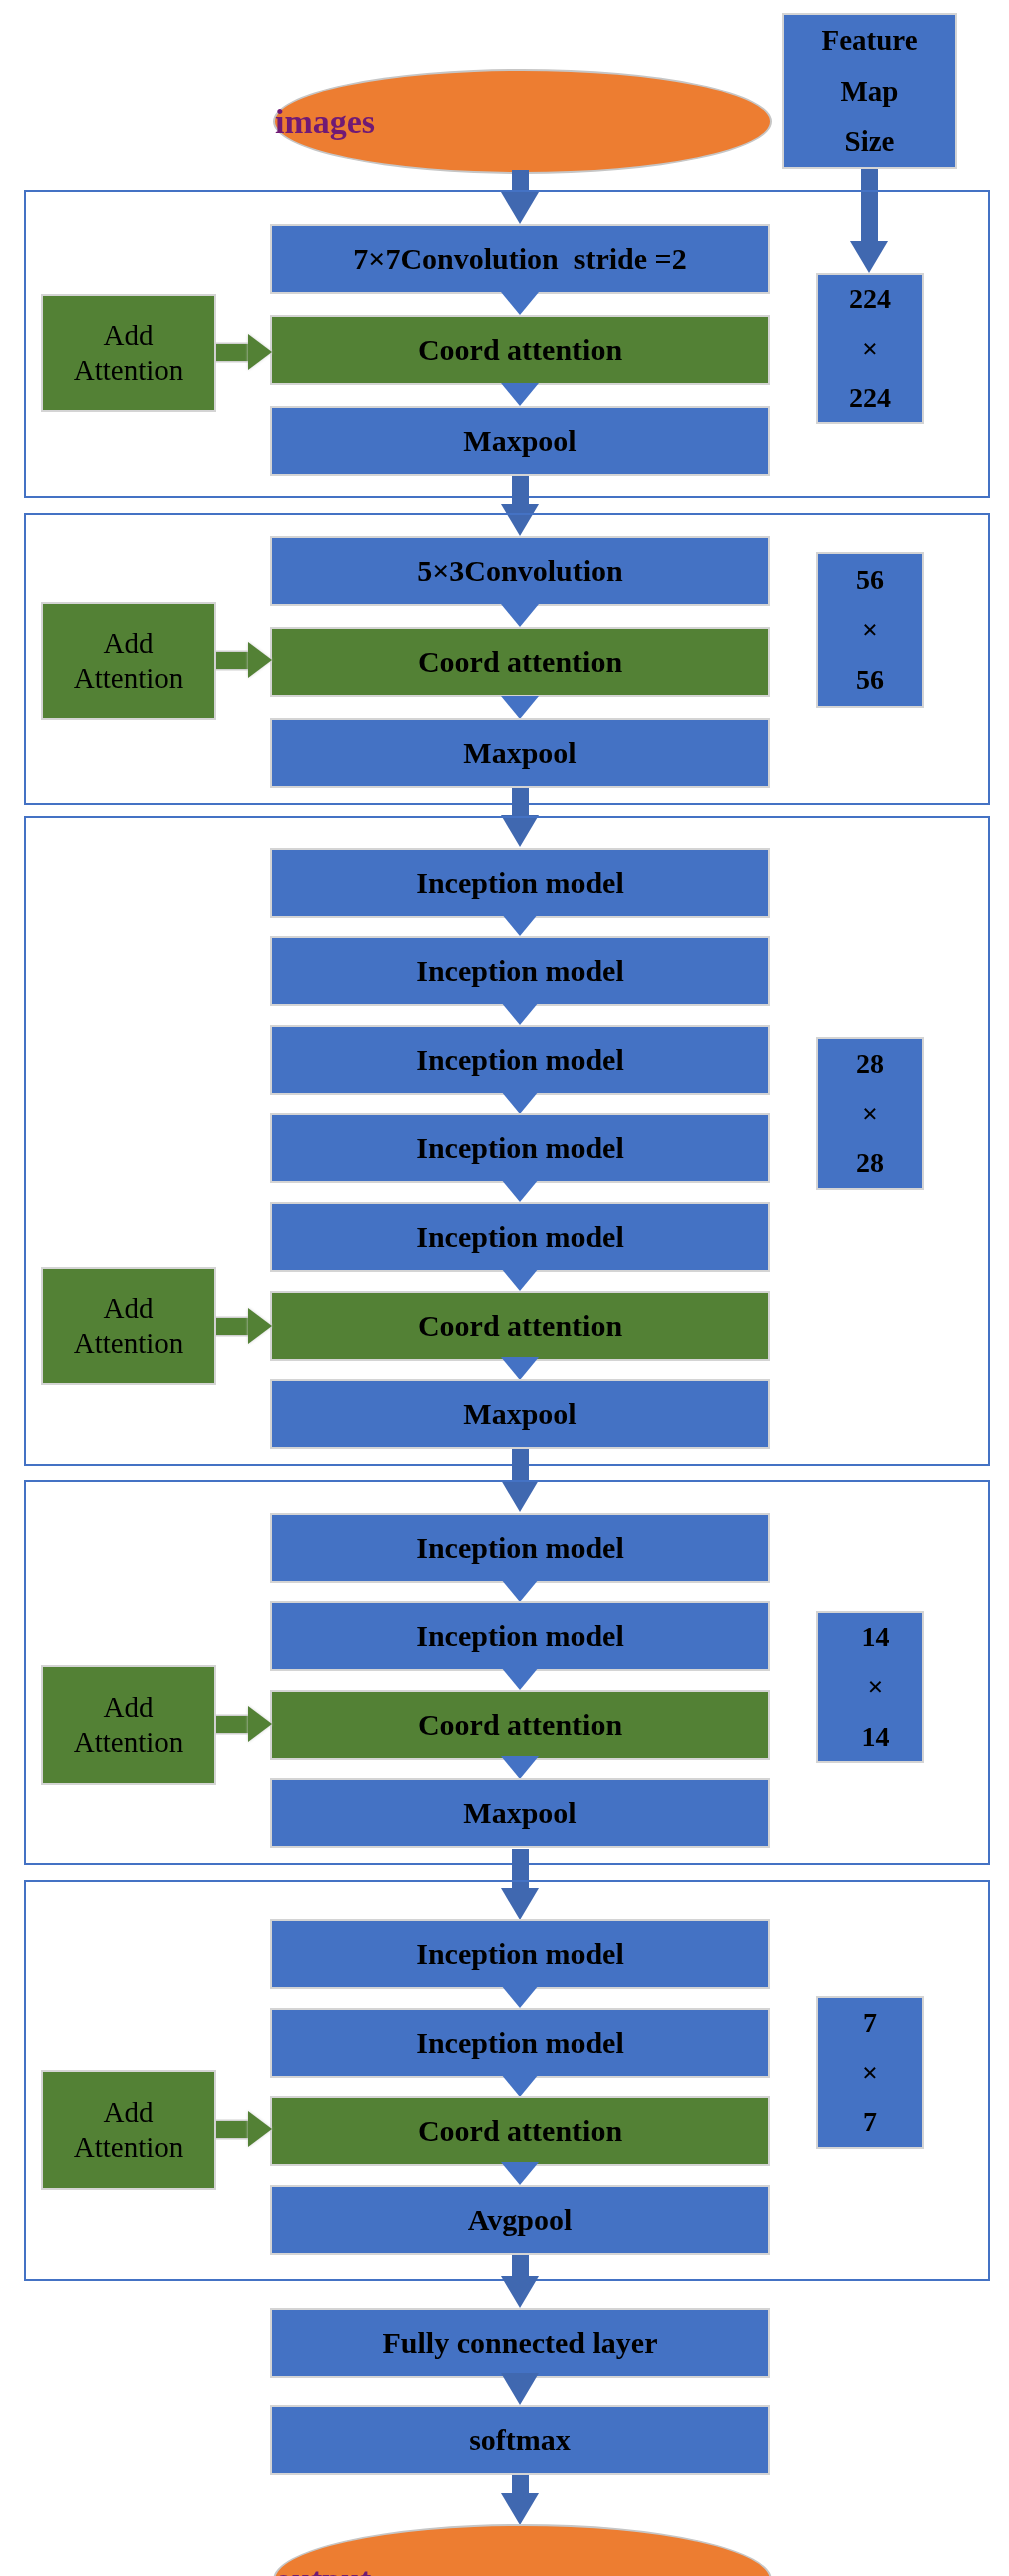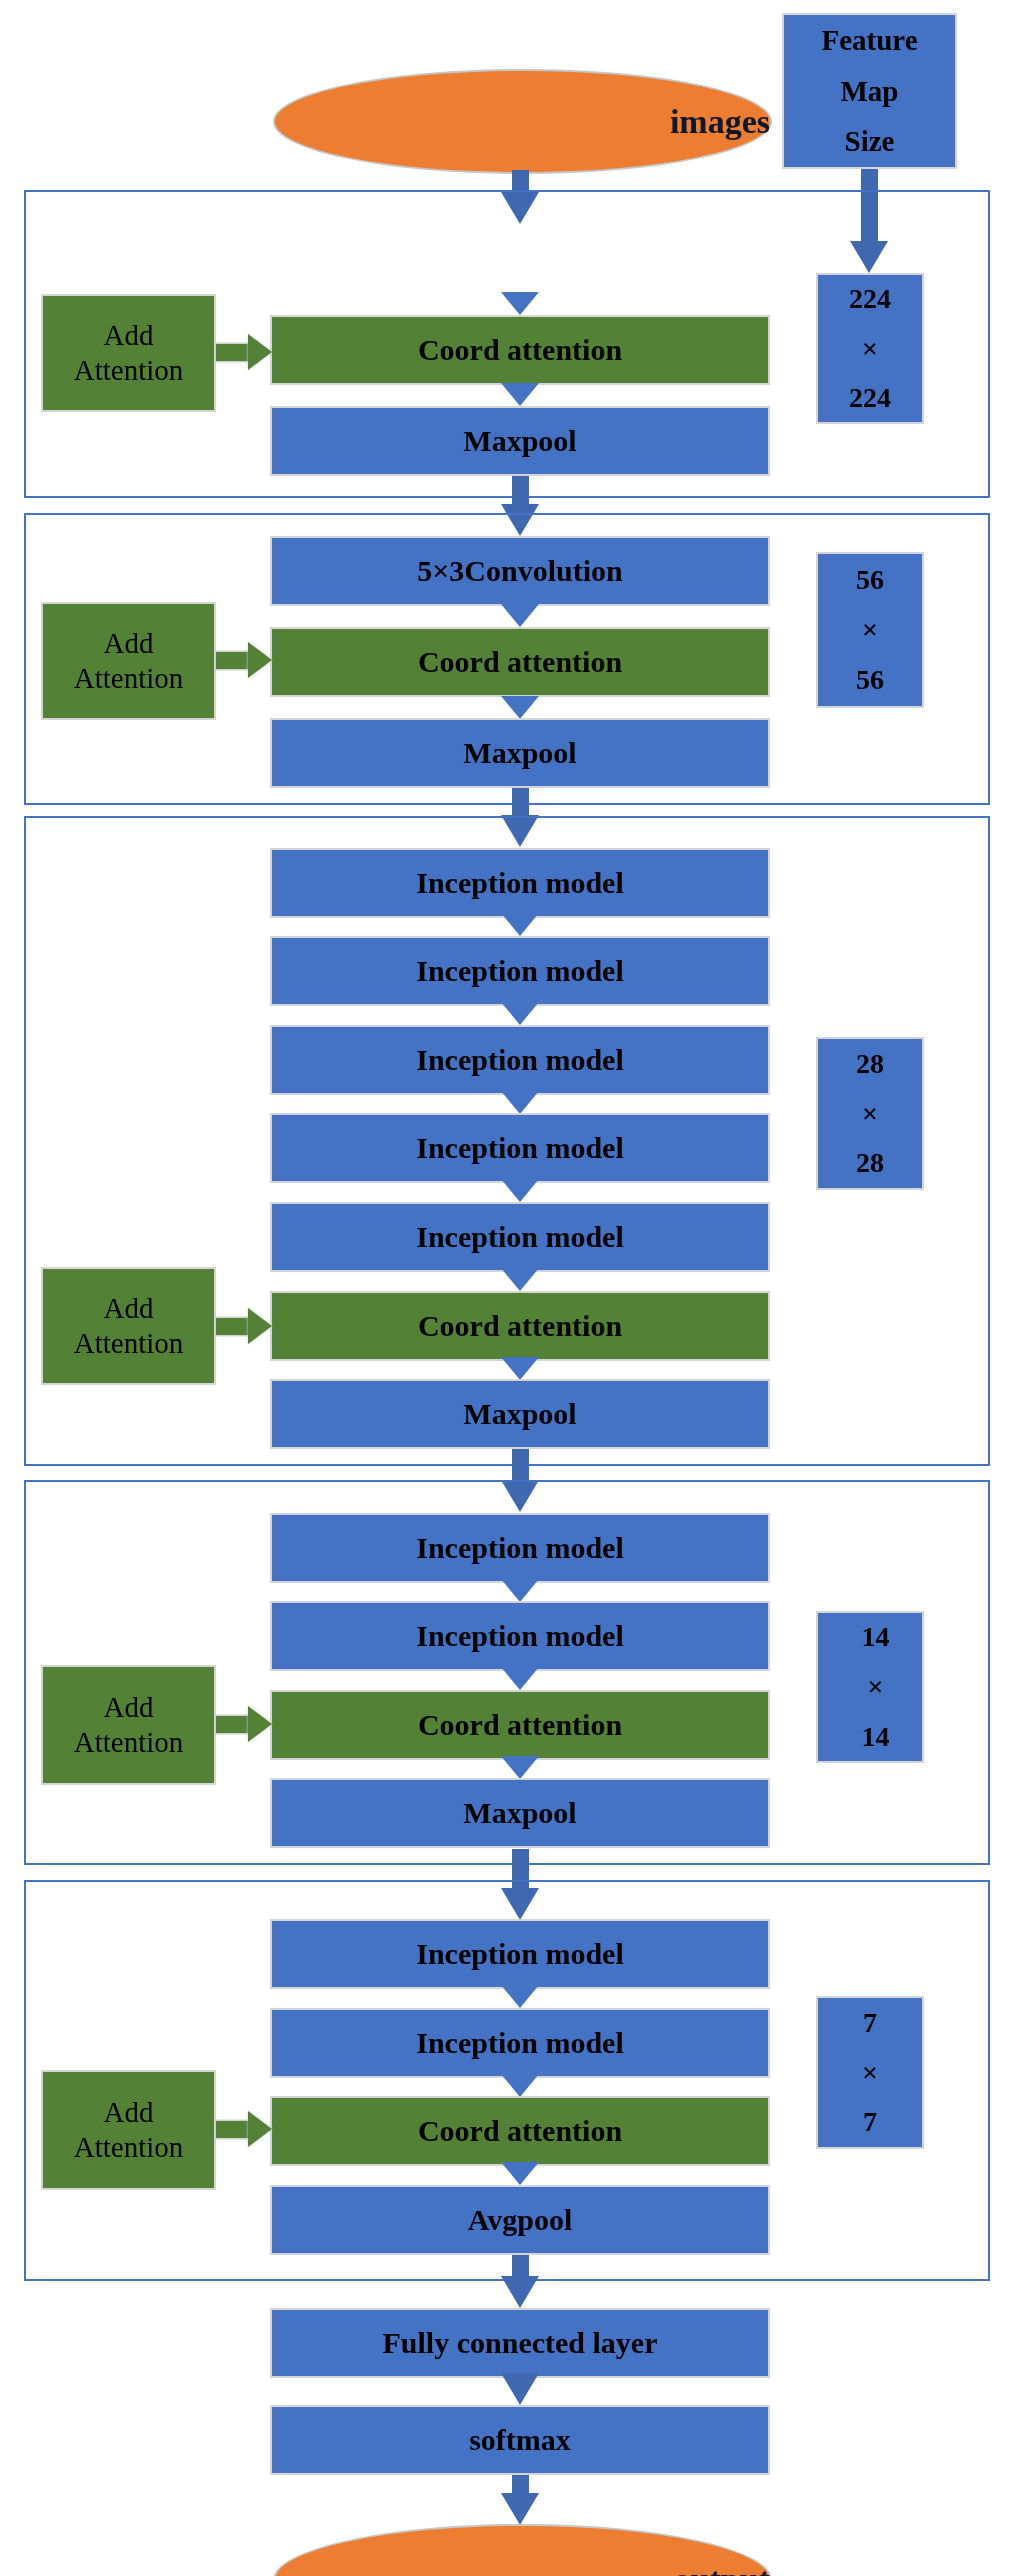--- a/index.html
+++ b/index.html
@@ -49,22 +49,22 @@
     left:782px; top:13px; width:175px; height:156px; background:#4472C4;
     font-size:29px; font-weight:bold; line-height:1.75;
   }
   .feature-header .ln{ display:block; }
   .ellipse{
     position:absolute;
     left:273px; width:495px;
     background:#ED7D31;
     border:2.1px solid #C6C6C6;
     border-radius:50%;
-    display:flex; align-items:center; justify-content:flex-end;
-    font-size:34px; font-weight:bold; color:#0f172a;
+    display:flex; align-items:center; justify-content:flex-start;
+    font-size:34px; font-weight:bold; color:#701a75;
   }
   
   .va{ position:absolute; width:39px; }
   .va .stem{
     position:absolute; top:0; left:11.3px; width:16.5px;
     height:calc(100% - 32px);
     background:#4068B0;
   }
   .va .head{
     position:absolute; bottom:0; left:0;
@@ -117,20 +117,23 @@
     <div class="stem"></div>
     <div class="head"></div>
   </div>
   <div class="va" style="left:501px;top:170px;height:54px;">
     <div class="stem"></div>
     <div class="head"></div>
   </div>
 
   <div class="stage-frame" style="top:190px;height:308px;"></div>
 
+  <div class="box main-box blue" style="top:224px;">
+    <span>7×7Convolution  stride =2</span>
+  </div>
   <div class="tri" style="top:292px;"></div>
   <div class="box main-box greenbox" style="top:315px;">
     <span>Coord attention</span>
   </div>
   <div class="tri" style="top:383px;"></div>
   <div class="box main-box blue" style="top:406px;">
     <span>Maxpool</span>
   </div>
 
   <div class="box side-box" style="top:294px;height:118px;">

